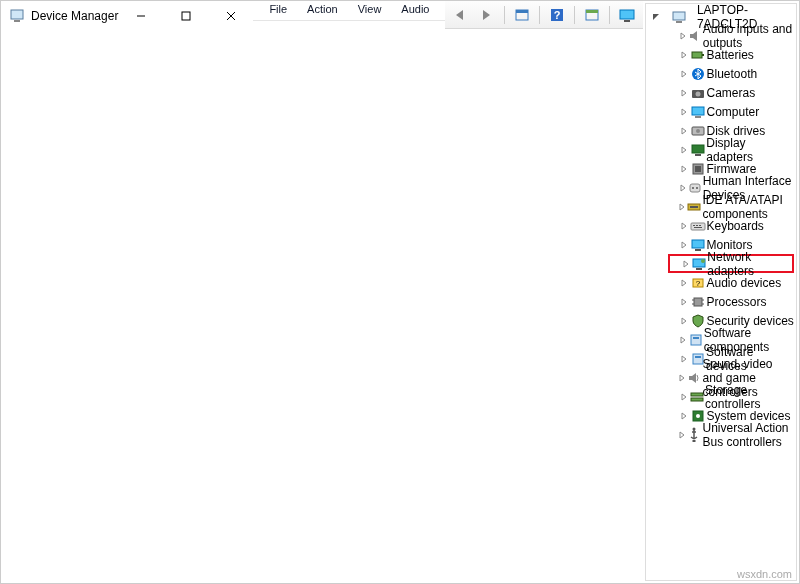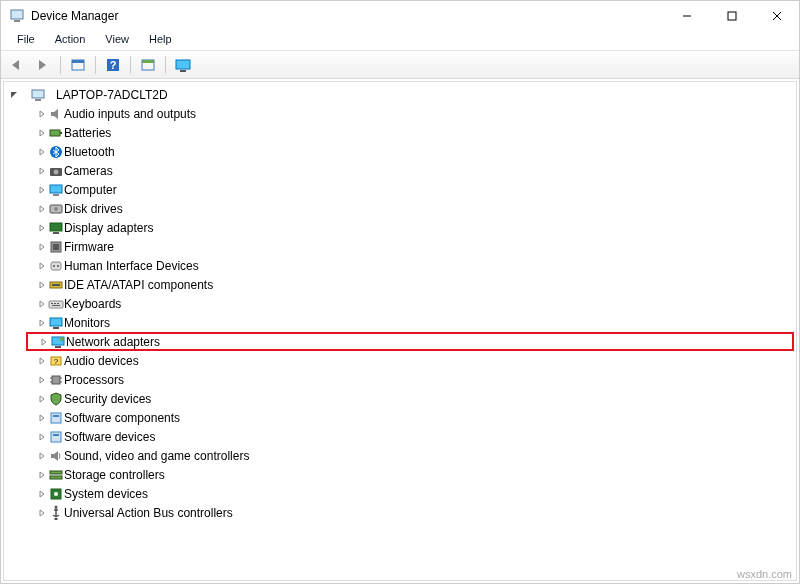--- a/index.html
+++ b/index.html
@@ -1,17 +1,17 @@
 <!DOCTYPE html>
 <html><head>
   <meta charset="utf-8">
   <style>
     * { margin: 0; padding: 0; box-sizing: border-box; font-family: "Segoe UI", Tahoma, sans-serif; }
     body { background: #fff; width: 800px; height: 584px; overflow: hidden; position: relative; }
-    .window { width: 800px; height: 584px; border: 1px solid #ccc; display: flex; flex-direction: column; background: #fff; }
+    .window { width: 800px; height: 584px; border: 1px solid #ccc; display: flex; flex-direction: row; background: #fff; }
     .titlebar { display: flex; align-items: center; height: 30px; padding: 0 0 0 8px; }
     .title-icon { width: 16px; height: 16px; margin-right: 6px; display: inline-flex; }
     .title-text { font-size: 12px; color: #000; flex: 1; }
     .win-controls { display: flex; }
     .win-btn { width: 45px; height: 30px; display: flex; align-items: center; justify-content: center; font-size: 13px; color: #000; }
     .menubar { display: flex; height: 20px; padding: 0 6px; border-bottom: 1px solid #e5e5e5; }
     .menu-item { font-size: 11px; padding: 2px 10px; color: #0f172a; }
     .toolbar { display: flex; align-items: center; height: 28px; padding: 2px 4px; background: linear-gradient(#fdfdfd,#f0f0f0); border-bottom: 1px solid #d8d8d8; gap: 2px; }
     .tb-btn { width: 24px; height: 22px; display: inline-flex; align-items: center; justify-content: center; border: 1px solid transparent; }
     .tb-sep { width: 1px; height: 18px; background: #ccc; margin: 0 3px; }
@@ -55,21 +55,21 @@
             <line x1="9" y1="1" x2="1" y2="9" stroke="#000" stroke-width="1"></line>
           </svg>
         </div>
     </div>
   </div>
 
   <div class="menubar">
     <div class="menu-item">File</div>
     <div class="menu-item">Action</div>
     <div class="menu-item">View</div>
-    <div class="menu-item">Help</div>
+    <div class="menu-item">Audio</div>
   </div>
 
   <div class="toolbar">
     <div class="tb-btn">
         <svg width="16" height="14">
           <path d="M10 2 L3 7 L10 12 Z" fill="#888"></path>
         </svg>
       </div>
     <div class="tb-btn">
         <svg width="16" height="14">

